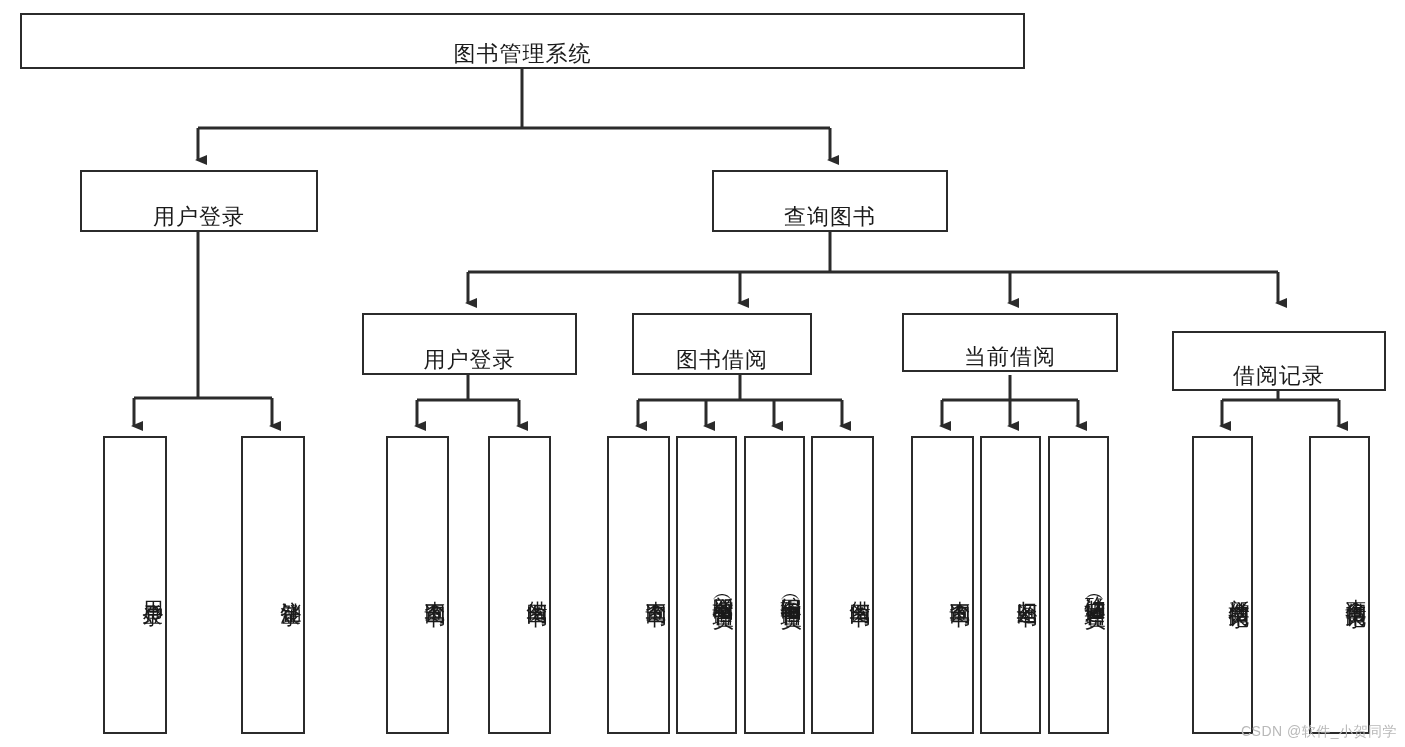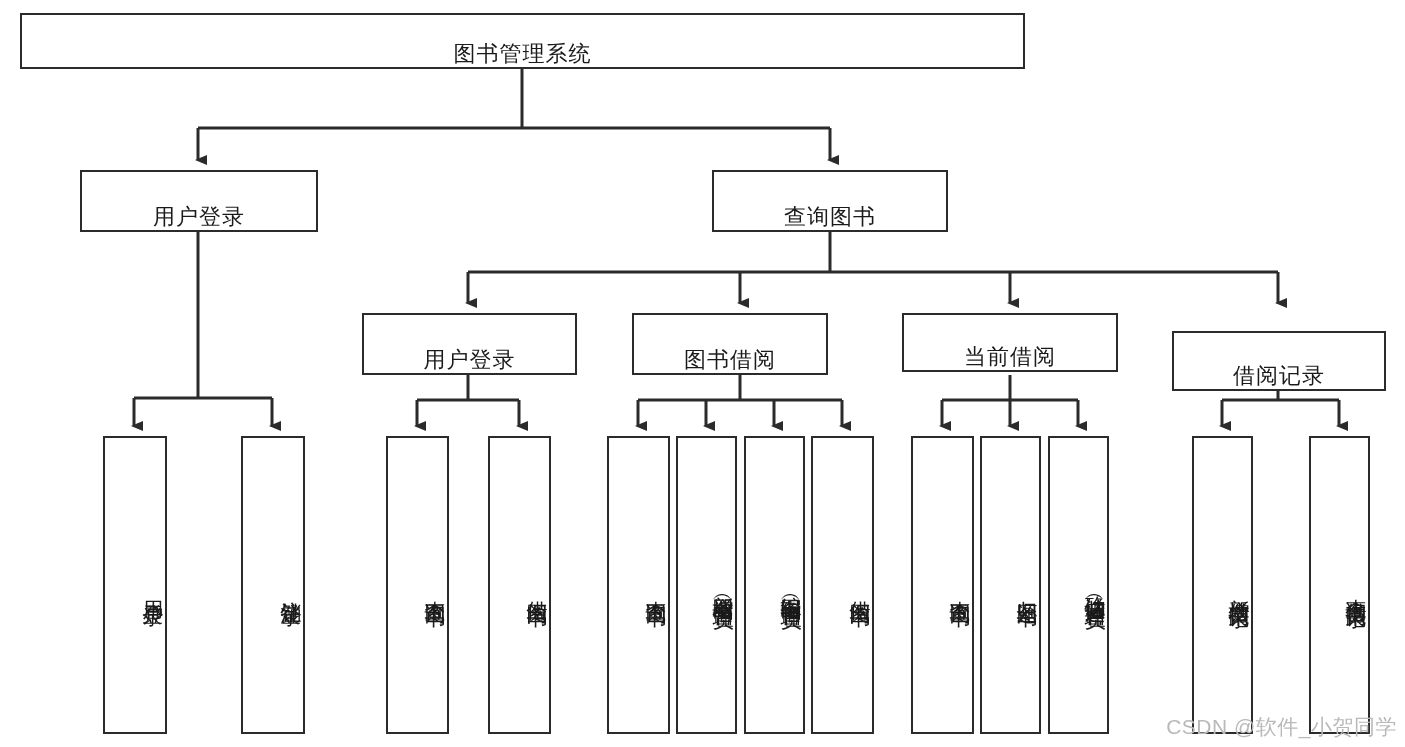--- a/index.html
+++ b/index.html
@@ -52,21 +52,21 @@
     left: 0;
     top: 0;
     width: 1405px;
     height: 747px;
     pointer-events: none;
   }
   .watermark {
     position: absolute;
     right: 8px;
     bottom: 6px;
-    font-size: 21px;
+    font-size: 14px;
     color: #b9b9b9;
     letter-spacing: 0.5px;
     white-space: nowrap;
   }
 </style>
 </head>
 <body>
 
 <div id="canvas">
 
@@ -132,21 +132,21 @@
   <div class="node horiz" style="left:80px; top:170px; width:238px; height:62px;">
     <span>用户登录</span>
   </div>
   <div class="node horiz" style="left:712px; top:170px; width:236px; height:62px;">
     <span>查询图书</span>
   </div>
 
   <div class="node horiz" style="left:362px; top:313px; width:215px; height:62px;">
     <span>用户登录</span>
   </div>
-  <div class="node horiz" style="left:632px; top:313px; width:196px; height:62px;">
+  <div class="node horiz" style="left:632px; top:313px; width:180px; height:62px;">
     <span>图书借阅</span>
   </div>
   <div class="node horiz" style="left:902px; top:313px; width:216px; height:59px;">
     <span>当前借阅</span>
   </div>
   <div class="node horiz" style="left:1172px; top:331px; width:214px; height:60px;">
     <span>借阅记录</span>
   </div>
 
   <div class="node vert" style="left:103px; top:436px; width:64px; height:298px;">

